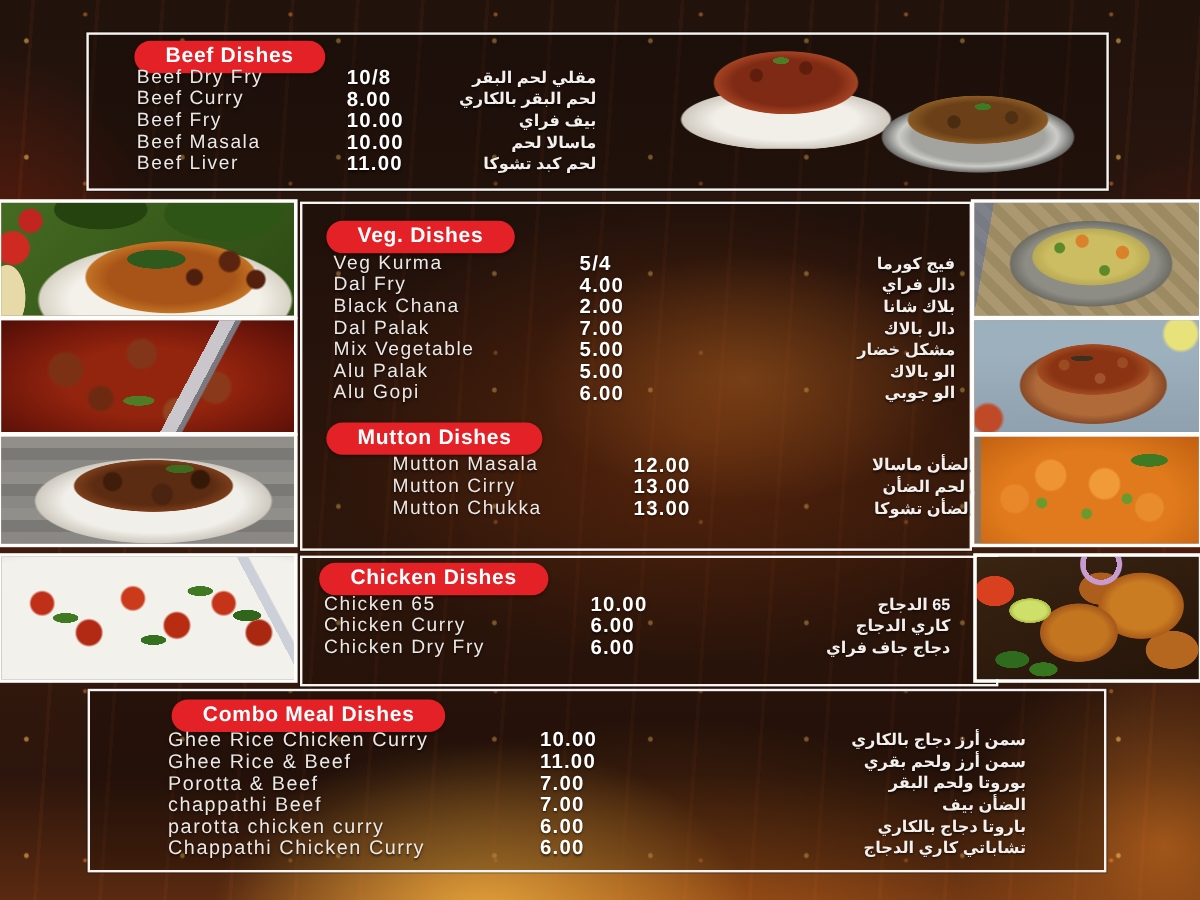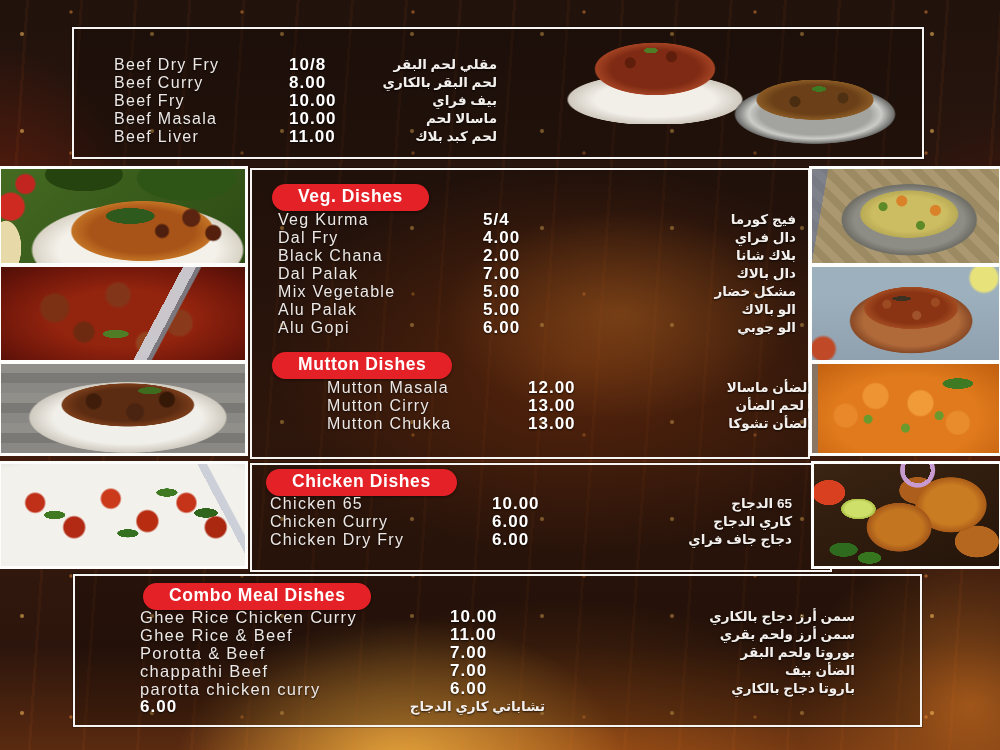--- a/index.html
+++ b/index.html
@@ -178,20 +178,21 @@
   <div class="ph ph-l3"></div>
   <div class="ph ph-l4"></div>
   <div class="ph ph-r1"></div>
   <div class="ph ph-r2"></div>
   <div class="ph ph-r3"></div>
   <div class="ph ph-r4"></div>
   <div class="cut cut-plate"></div>
   <div class="cut cut-kadai"></div>
 
   <section class="box beef-box">
+    <div class="pill">Beef Dishes</div>
     <div class="rows beef-rows">
       <div class="row">
           <span class="nm">Beef Dry Fry</span>
           <span class="pr">10/8</span>
           <span class="ar">مقلي لحم البقر</span>
         </div>
       <div class="row">
           <span class="nm">Beef Curry</span>
           <span class="pr">8.00</span>
           <span class="ar">لحم البقر بالكاري</span>
@@ -202,21 +203,21 @@
           <span class="ar">بيف فراي</span>
         </div>
       <div class="row">
           <span class="nm">Beef Masala</span>
           <span class="pr">10.00</span>
           <span class="ar">ماسالا لحم</span>
         </div>
       <div class="row">
           <span class="nm">Beef Liver</span>
           <span class="pr">11.00</span>
-          <span class="ar">لحم كبد بلاك</span>
+          <span class="ar">لحم كبد تشوكا</span>
         </div>
     </div>
   </section>
 
   <section class="box mid-box">
     <div class="pill pill-veg">Veg. Dishes</div>
     <div class="rows veg-rows">
       <div class="row">
           <span class="nm">Veg Kurma</span>
           <span class="pr">5/4</span>
@@ -316,18 +317,19 @@
           <span class="nm">chappathi Beef</span>
           <span class="pr">7.00</span>
           <span class="ar">الضأن بيف</span>
         </div>
       <div class="row">
           <span class="nm">parotta chicken curry</span>
           <span class="pr">6.00</span>
           <span class="ar">باروتا دجاج بالكاري</span>
         </div>
       <div class="row">
+          <span class="nm">Chappathi Chicken Curry</span>
           <span class="pr">6.00</span>
           <span class="ar">تشاباتي كاري الدجاج</span>
         </div>
     </div>
   </section>
 </div>
 
 </body></html>

